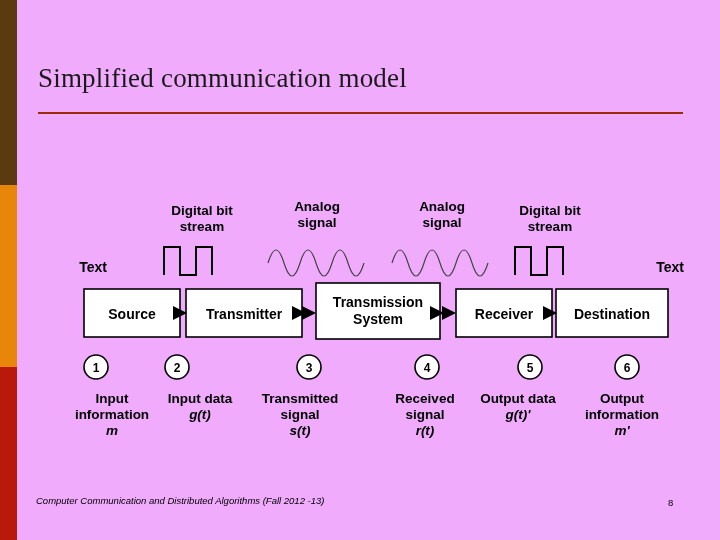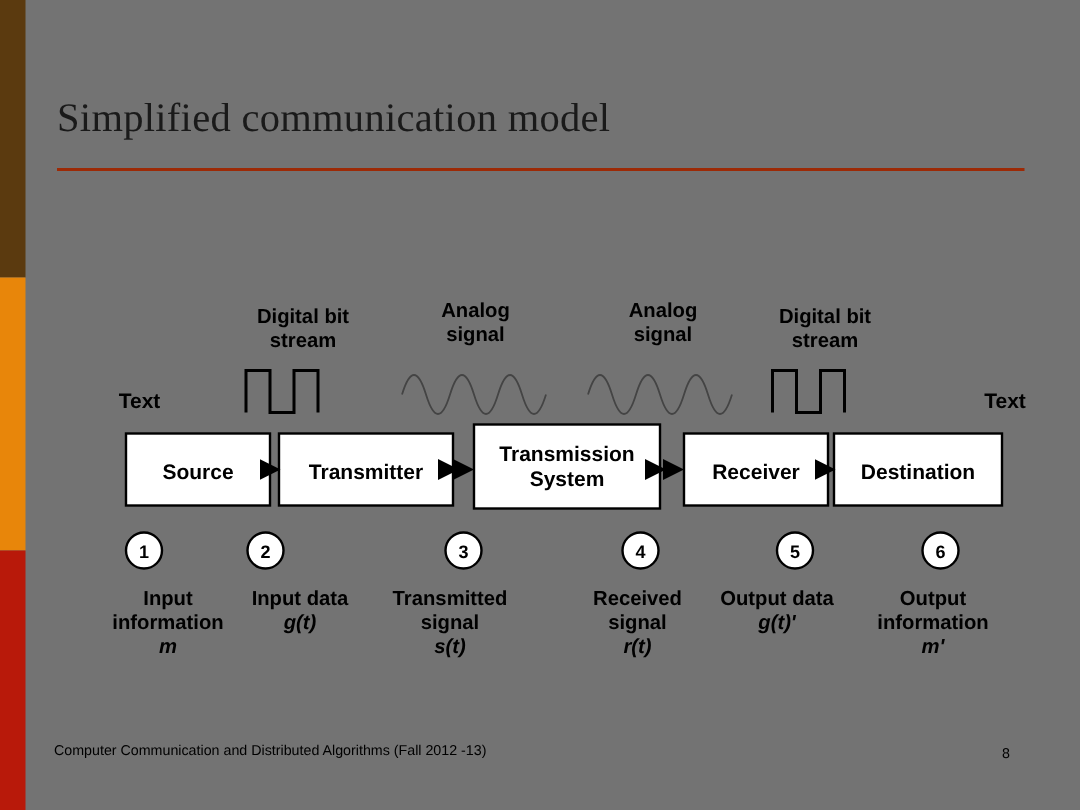--- a/index.html
+++ b/index.html
@@ -12,21 +12,21 @@
     background: #ffffff;
     font-family: "Liberation Sans", sans-serif;
     overflow: hidden;
     position: relative;
   }
   .slide {
     position: absolute;
     left: 0; top: 0;
     width: 720px;
     height: 540px;
-    background: #737373;
+    background: #f0abfc;
   }
   
   .sidebar {
     position: absolute;
     left: 0;
     top: 0;
     width: 17px;
     height: 540px;
   }
   .sidebar .seg1 {
@@ -60,20 +60,21 @@
     background: #9c2a06;
   }
   .footer-left {
     position: absolute;
     left: 36px;
     top: 494px;
     width: 290px;
     font-size: 9.5px;
     line-height: 14px;
     color: #000000;
+    font-style: italic;
   }
   .footer-page {
     position: absolute;
     left: 668px;
     top: 497px;
     font-size: 9.5px;
     color: #000000;
   }
 
   

